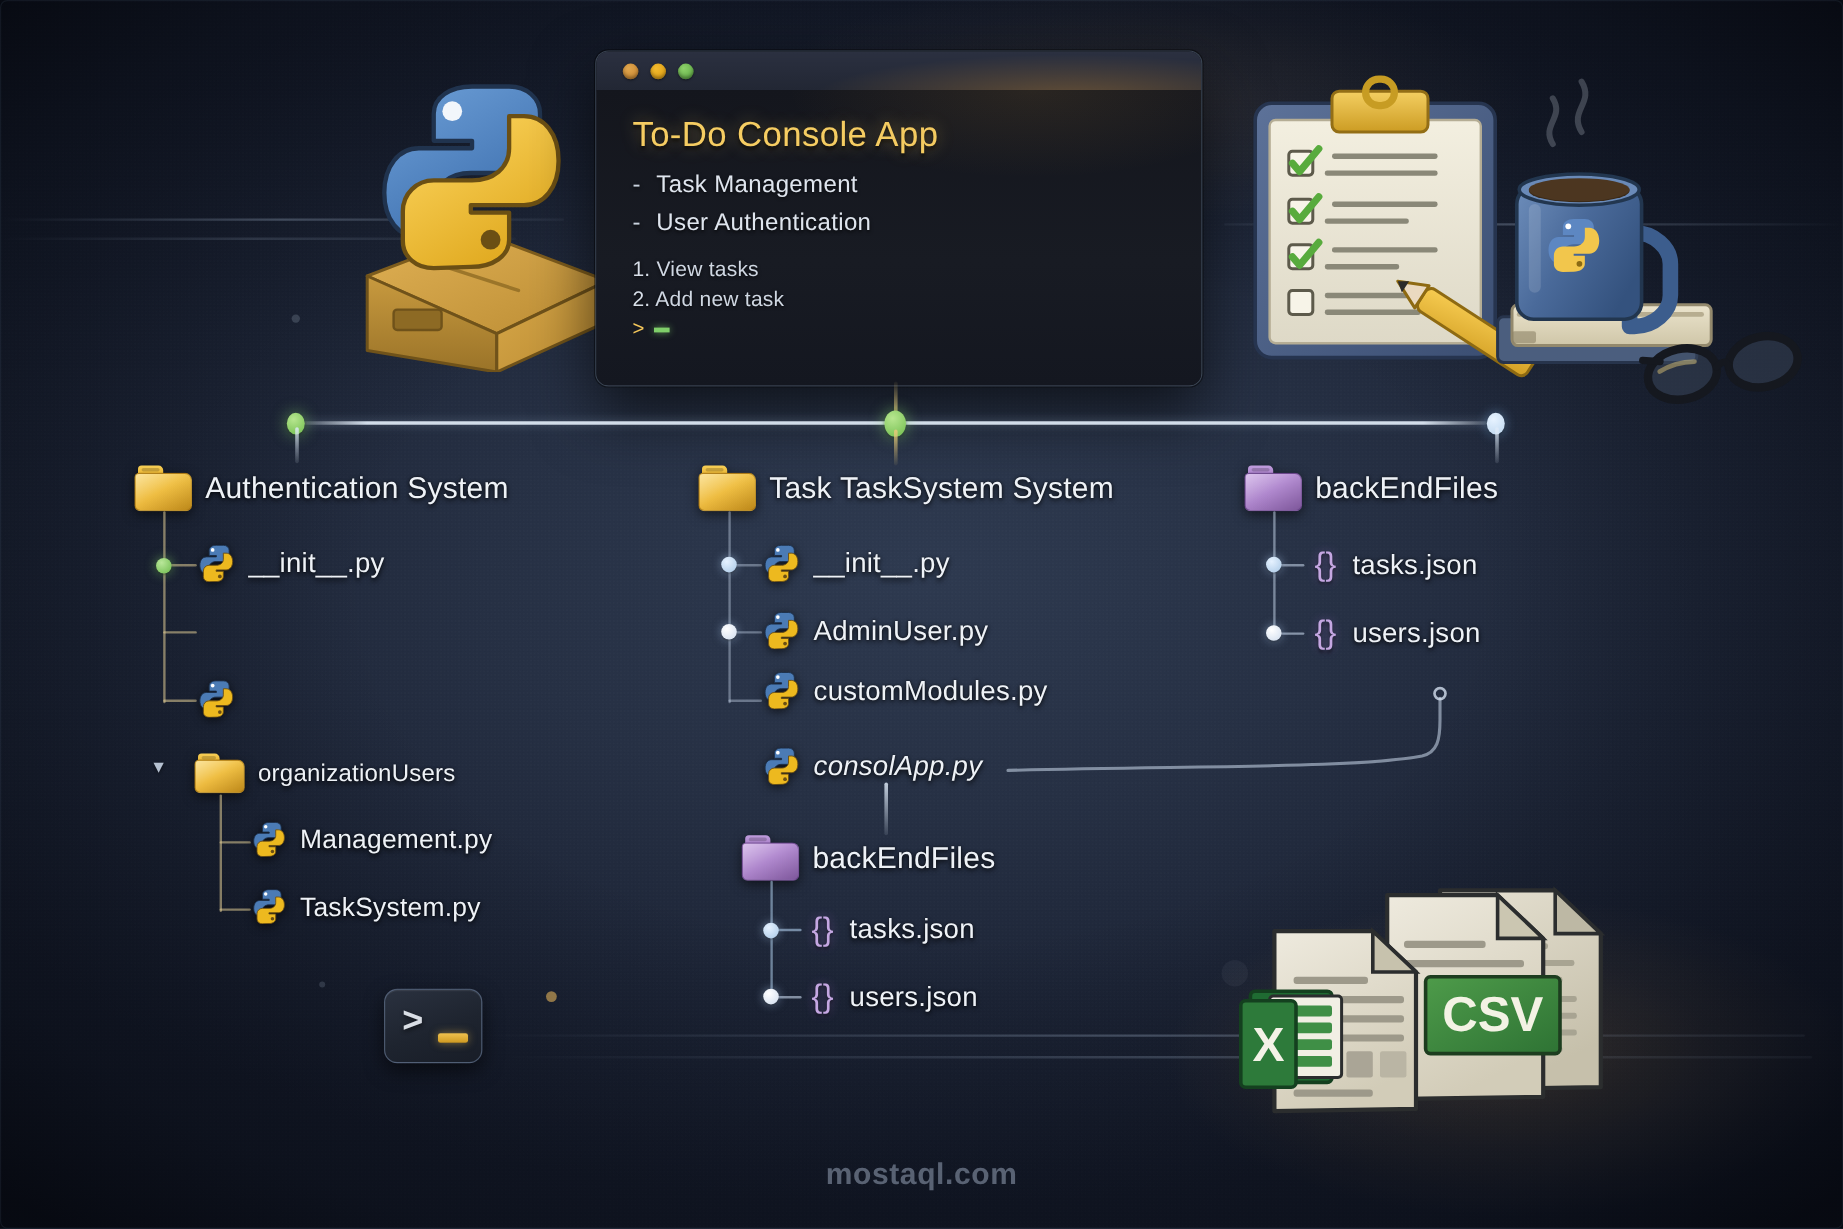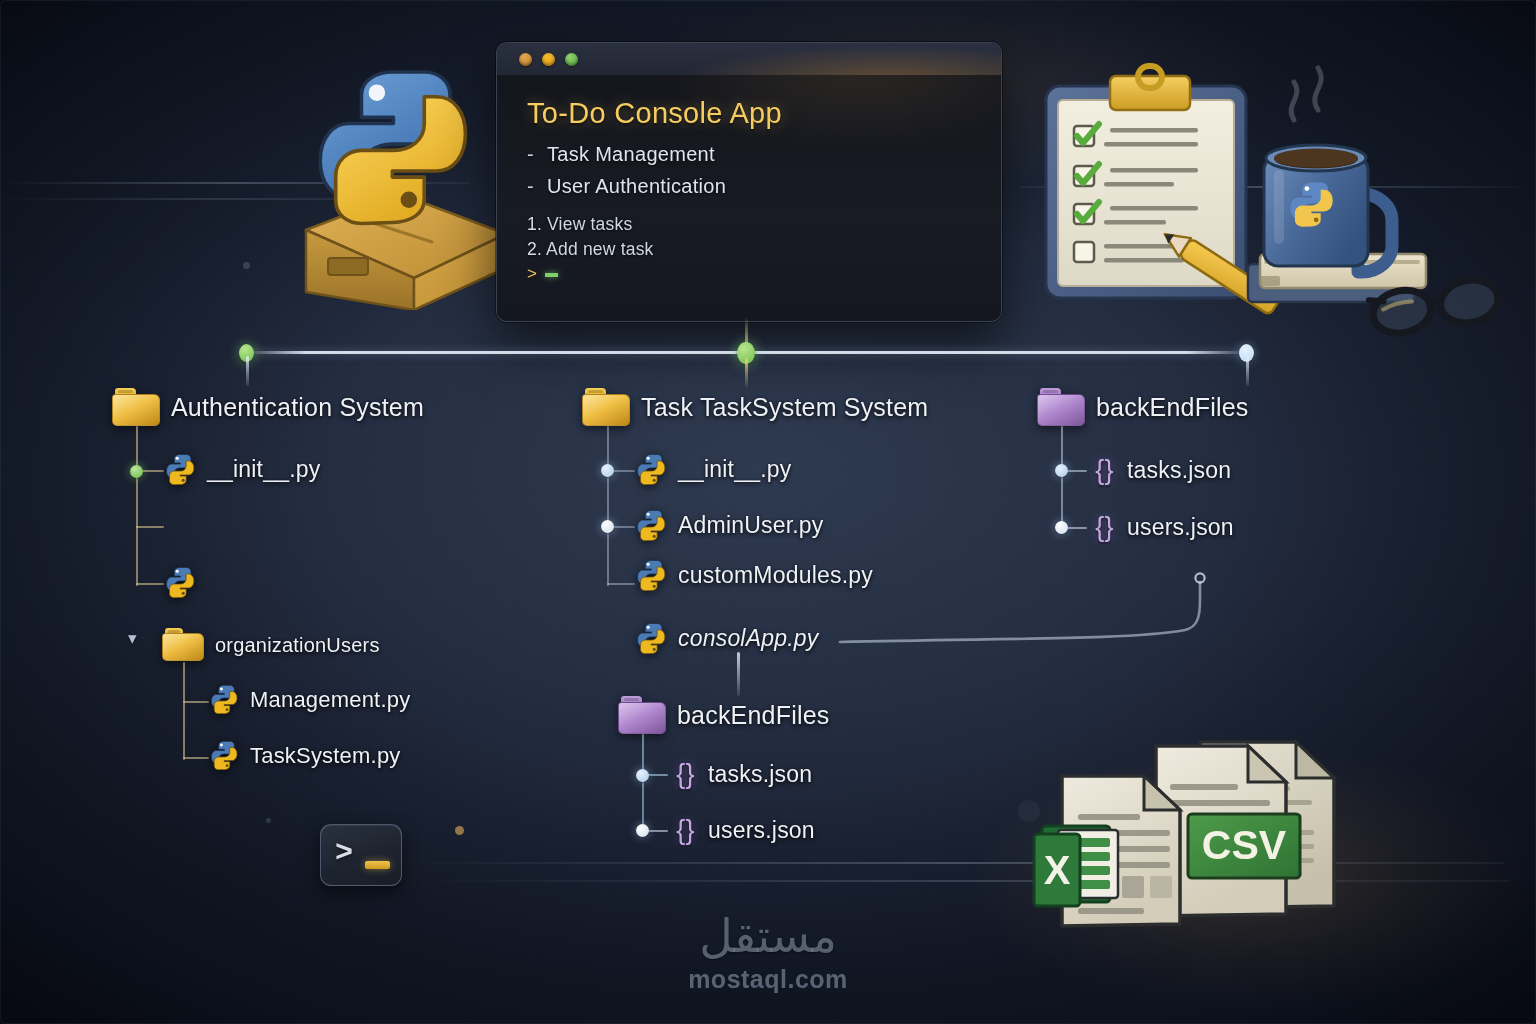--- a/index.html
+++ b/index.html
@@ -633,18 +633,17 @@
           <rect x="62" y="128" width="44" height="9" rx="2"></rect>
           <rect x="62" y="142" width="44" height="9" rx="2"></rect>
         </g>
         <rect x="30" y="96" width="46" height="72" rx="4" fill="#2d7a3a" stroke="#14401f" stroke-width="3"></rect>
         <text x="53" y="146" text-anchor="middle" font-family="Liberation Sans, sans-serif" font-size="40" font-weight="700" fill="#f4f2e7">X</text>
       </g>
     </svg>
   </div>
 
   <div id="wm">
-    <div class="ar">مستقل</div>
     <div class="en">mostaql.com</div>
   </div>
 
   <div class="frame-edge"></div>
 </div>
 
 </body></html>

